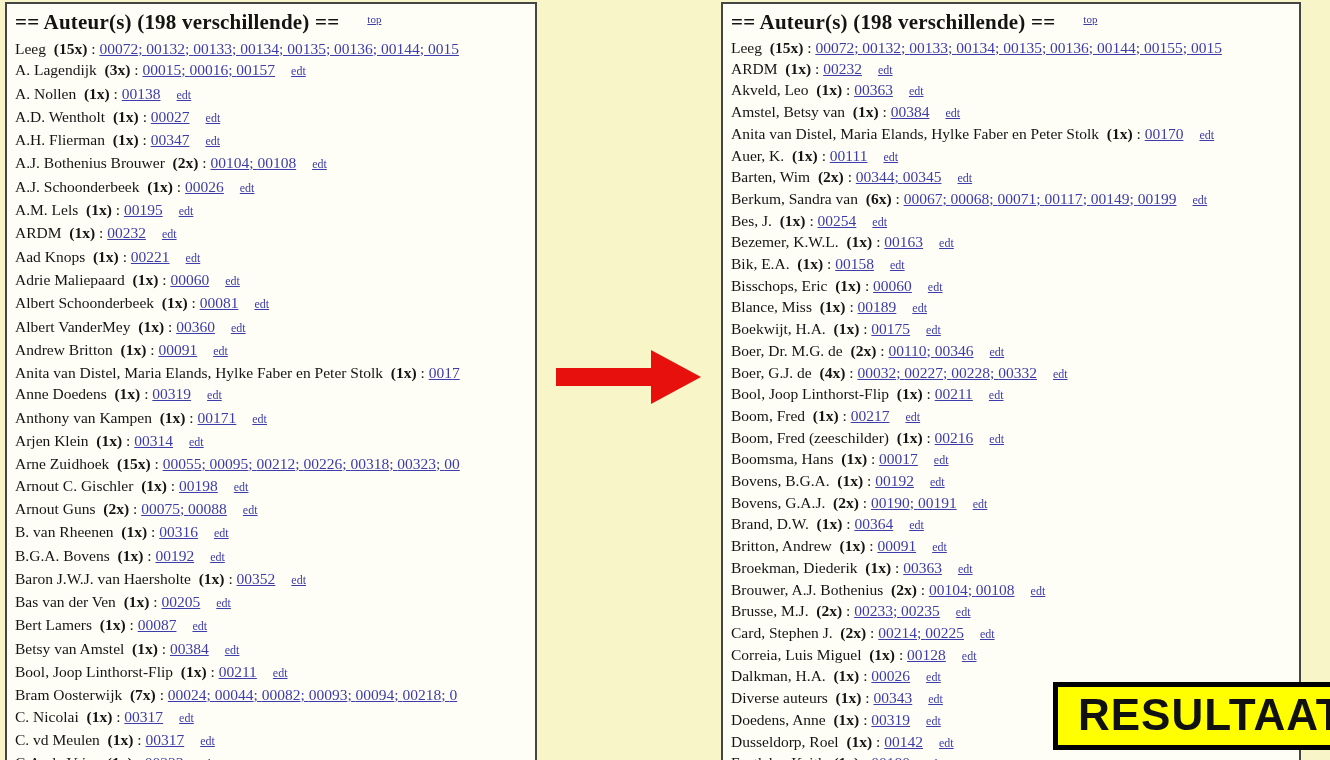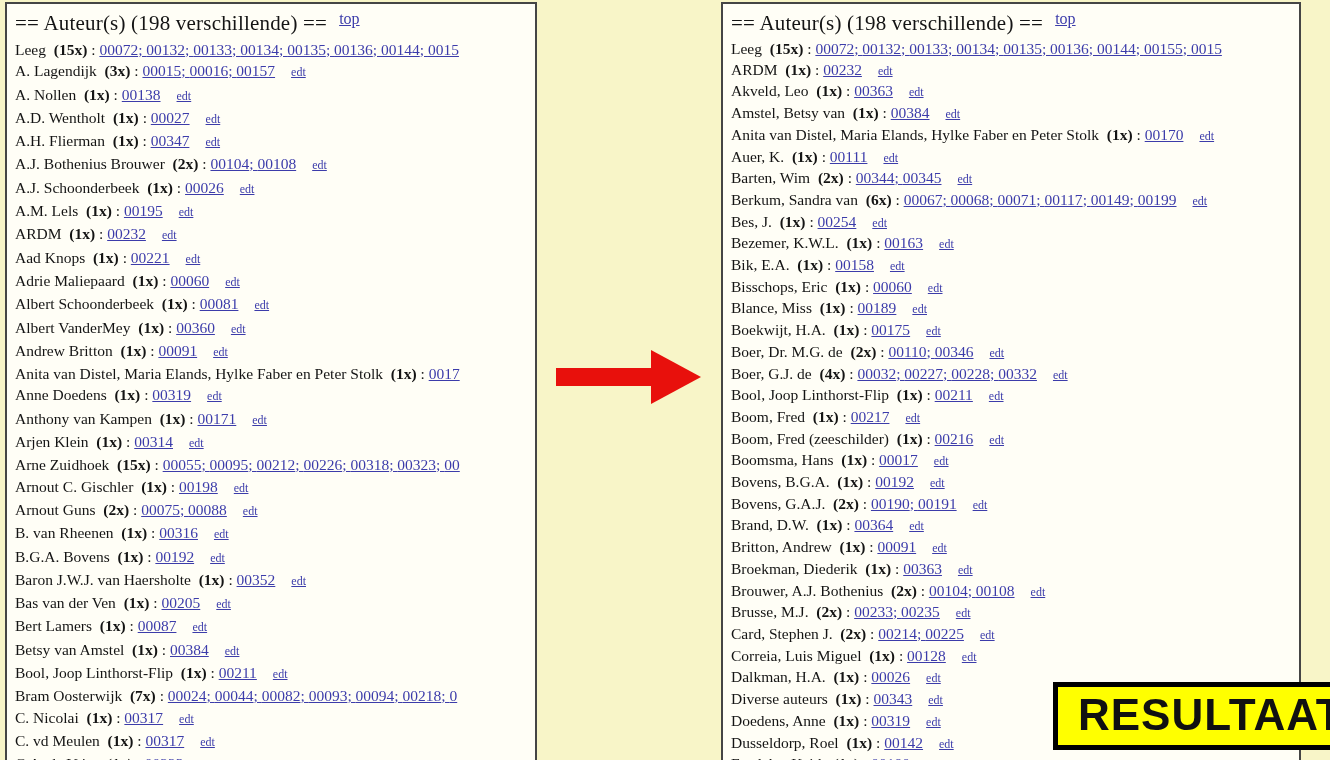--- a/index.html
+++ b/index.html
@@ -13,25 +13,25 @@
     background:var(--panel-bg,#fffef6);
     border:2px solid var(--panel-border,#454545);
     box-sizing:border-box;
     padding:4px 8px 0 8px;
     overflow:hidden;
   }
   #left-panel{left:5px;width:532px;}
   #right-panel{left:721px;width:580px;}
   .panel-header{white-space:nowrap;margin:2px 0 3px 0;}
   .panel-title{
-    font-size:21px;font-weight:normal;color:var(--text,#141414);
+    font-size:21px;font-weight:bold;color:var(--text,#141414);
     letter-spacing:0.2px;
   }
   .top-link{
-    font-size:16px;margin-left:12px;vertical-align:6px;
+    font-size:11px;margin-left:28px;vertical-align:6px;
     color:var(--link,#3c3caa);text-decoration:underline;cursor:pointer;
   }
   .rows{white-space:pre;}
   #left-panel .row{line-height:21.3px;}
   #right-panel .row{line-height:20.7px;}
   .row{white-space:pre;font-size:15.5px;color:var(--text,#141414);}
   .nm{color:var(--text,#141414);}
   .ct{font-weight:bold;}
   .idlink,.sep{color:var(--link,#3c3caa);text-decoration:underline;}
   .idlink{cursor:pointer;}

